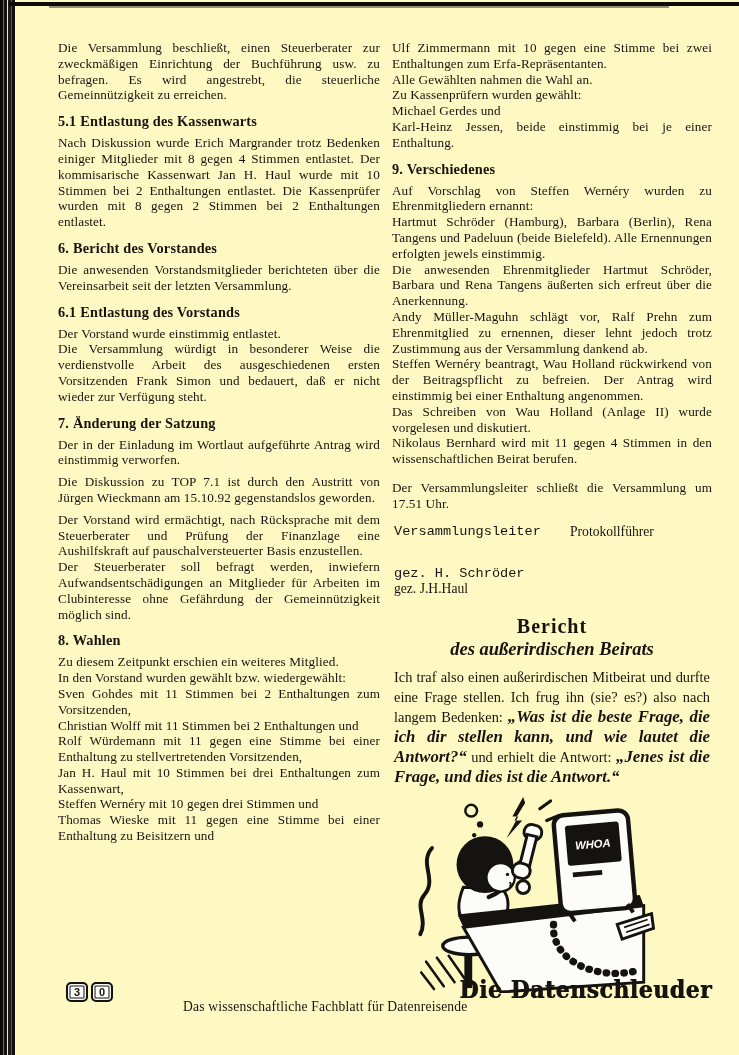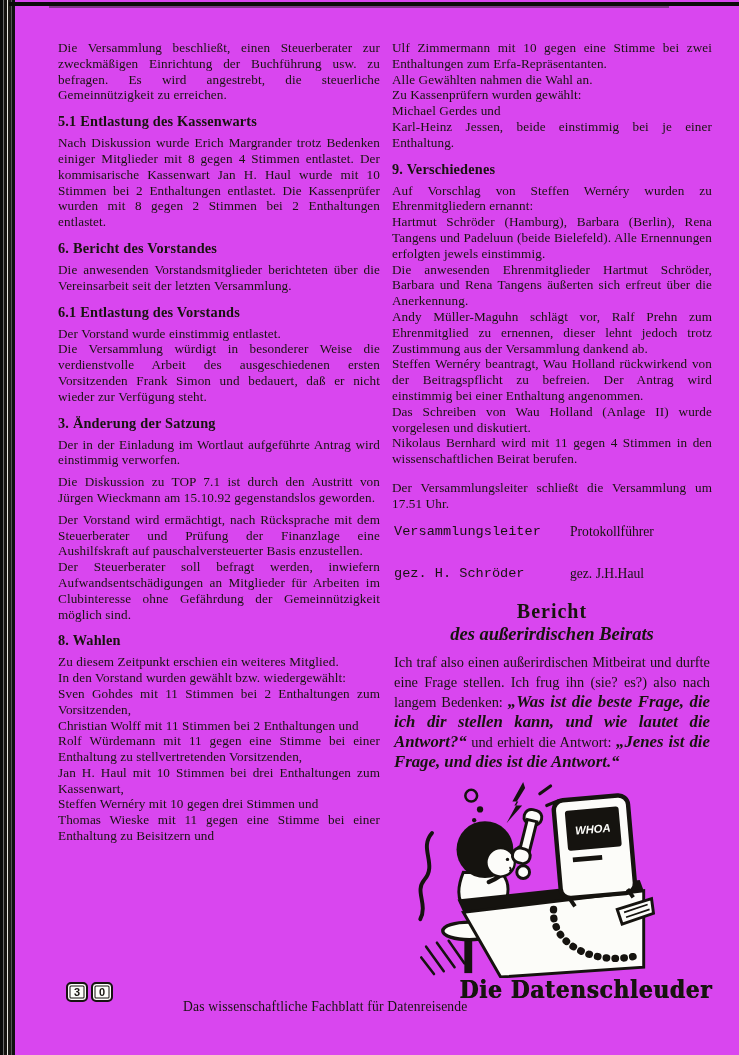--- a/index.html
+++ b/index.html
@@ -1,19 +1,19 @@
 <!DOCTYPE html>
 <html><head>
 <meta charset="utf-8">
 <style>
   html,body{margin:0;padding:0;background:#888;}
   .page{
     position:relative;
     width:739px;height:1055px;
-    background:#d946ef;
+    background:#fef9c3;
     overflow:hidden;
     font-family:"Liberation Serif","DejaVu Serif",serif;
     color:#17140f;
   }
   
   .binding-strip{
     position:absolute;left:0;top:0;bottom:0;width:15px;
     background:repeating-linear-gradient(90deg,
       #0a0a0a 0 3px,#6b6b6b 3px 4px,#151310 4px 7px,#e9e8e2 7px 8px,#1d1b17 8px 11px,#555 11px 12px,#101010 12px 15px);
   }
@@ -37,21 +37,21 @@
     letter-spacing:.1px;
   }
   .p.gap-top{margin-top:13px;}
   .h{
     font-weight:700;font-size:14.3px;line-height:16px;
     margin:10px 0 6px;letter-spacing:.2px;
   }
   
   .sig-row{display:flex;margin:12px 4px 0 2px;font-size:13.6px;}
   .sig-row .sig-left{width:176px;font-family:Liberation Mono, monospace;}
-  .sig-row.second{margin-top:26px;}
+  .sig-row.second{margin-top:26px;flex-direction:column;}
   
   .report-title{
     text-align:center;font-size:20px;font-weight:700;
     margin:18px 0 1px;letter-spacing:1px;
   }
   .report-subtitle{
     text-align:center;font-size:18.5px;font-style:italic;
     margin:0 0 7px;font-weight:600;
   }
   .alien-par{
@@ -95,21 +95,21 @@
 
     <div class="col left">
       <p class="p">Die Versammlung beschließt, einen Steuerberater zur zweckmäßigen Einrichtung der Buchführung usw. zu befragen. Es wird angestrebt, die steuerliche Gemeinnützigkeit zu erreichen.</p>
       <div class="h">5.1 Entlastung des Kassenwarts</div>
       <p class="p">Nach Diskussion wurde Erich Margrander trotz Bedenken einiger Mitglieder mit 8 gegen 4 Stimmen entlastet. Der kommisarische Kassenwart Jan H. Haul wurde mit 10 Stimmen bei 2 Enthaltungen entlastet. Die Kassenprüfer wurden mit 8 gegen 2 Stimmen bei 2 Enthaltungen entlastet.</p>
       <div class="h">6. Bericht des Vorstandes</div>
       <p class="p">Die anwesenden Vorstandsmitglieder berichteten über die Vereinsarbeit seit der letzten Versammlung.</p>
       <div class="h">6.1 Entlastung des Vorstands</div>
       <p class="p">Der Vorstand wurde einstimmig entlastet.
 Die Versammlung würdigt in besonderer Weise die verdienstvolle Arbeit des ausgeschiedenen ersten Vorsitzenden Frank Simon und bedauert, daß er nicht wieder zur Verfügung steht.</p>
-      <div class="h">3. Änderung der Satzung</div>
+      <div class="h">7. Änderung der Satzung</div>
       <p class="p">Der in der Einladung im Wortlaut aufgeführte Antrag wird einstimmig verworfen.</p>
       <p class="p">Die Diskussion zu TOP 7.1 ist durch den Austritt von Jürgen Wieckmann am 15.10.92 gegenstandslos geworden.</p>
       <p class="p">Der Vorstand wird ermächtigt, nach Rücksprache mit dem Steuerberater und Prüfung der Finanzlage eine Aushilfskraft auf pauschalversteuerter Basis enzustellen.
 Der Steuerberater soll befragt werden, inwiefern Aufwandsentschädigungen an Mitglieder für Arbeiten im Clubinteresse ohne Gefährdung der Gemeinnützigkeit möglich sind.</p>
       <div class="h">8. Wahlen</div>
       <p class="p">Zu diesem Zeitpunkt erschien ein weiteres Mitglied.
 In den Vorstand wurden gewählt bzw. wiedergewählt:
 Sven Gohdes mit 11 Stimmen bei 2 Enthaltungen zum Vorsitzenden,
 Christian Wolff mit 11 Stimmen bei 2 Enthaltungen und
 Rolf Würdemann mit 11 gegen eine Stimme bei einer Enthaltung zu stellvertretenden Vorsitzenden,

